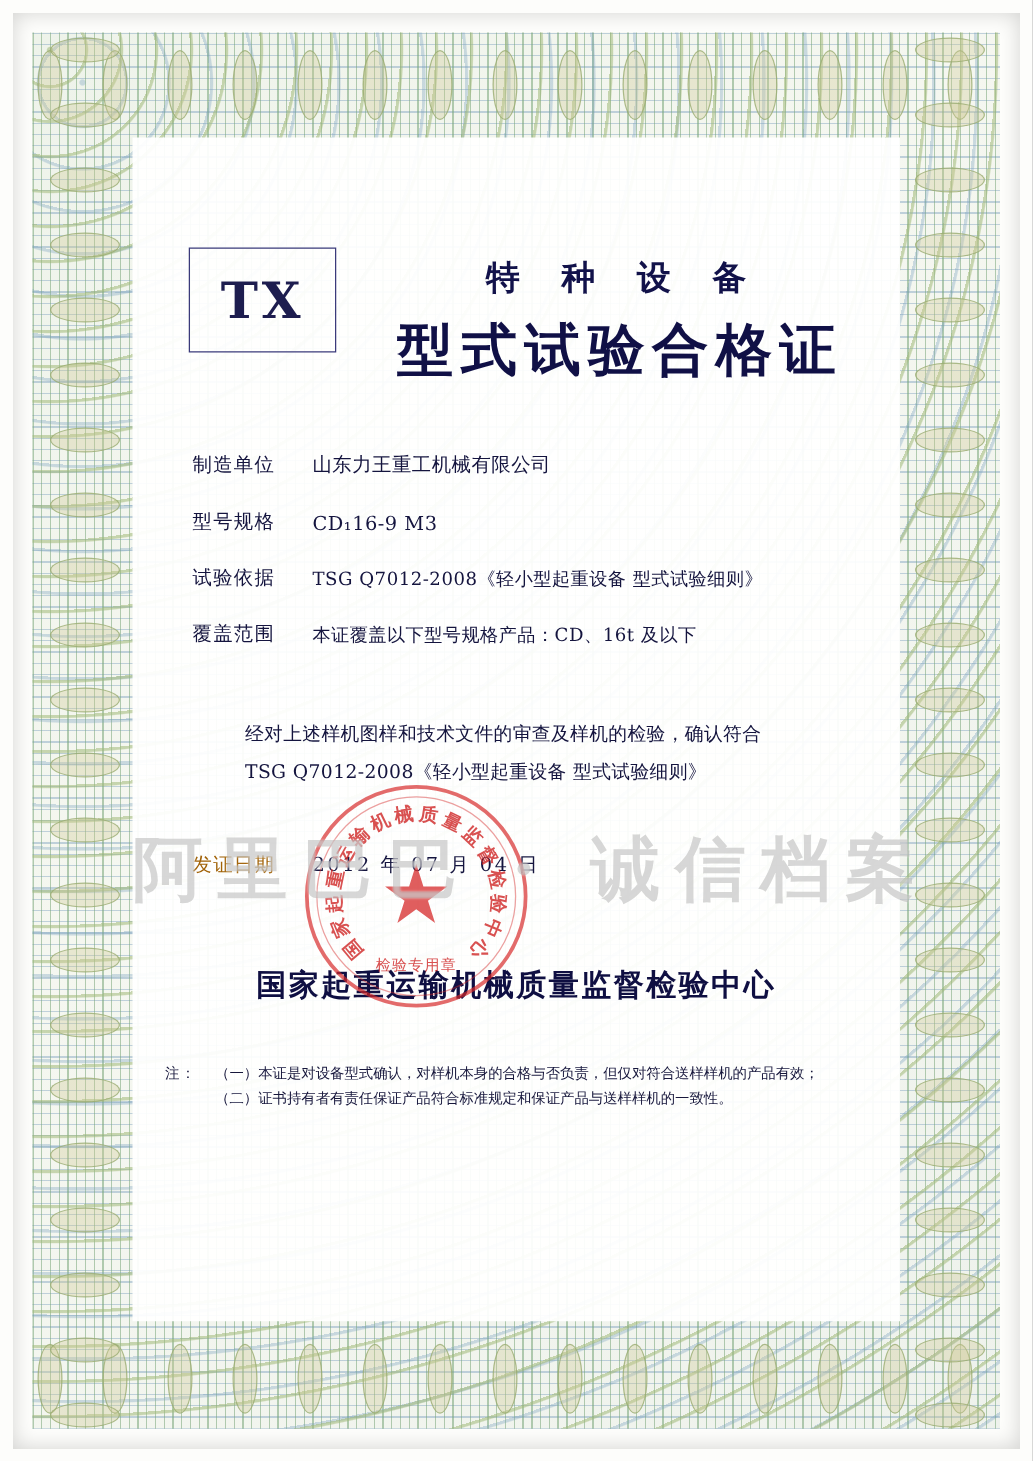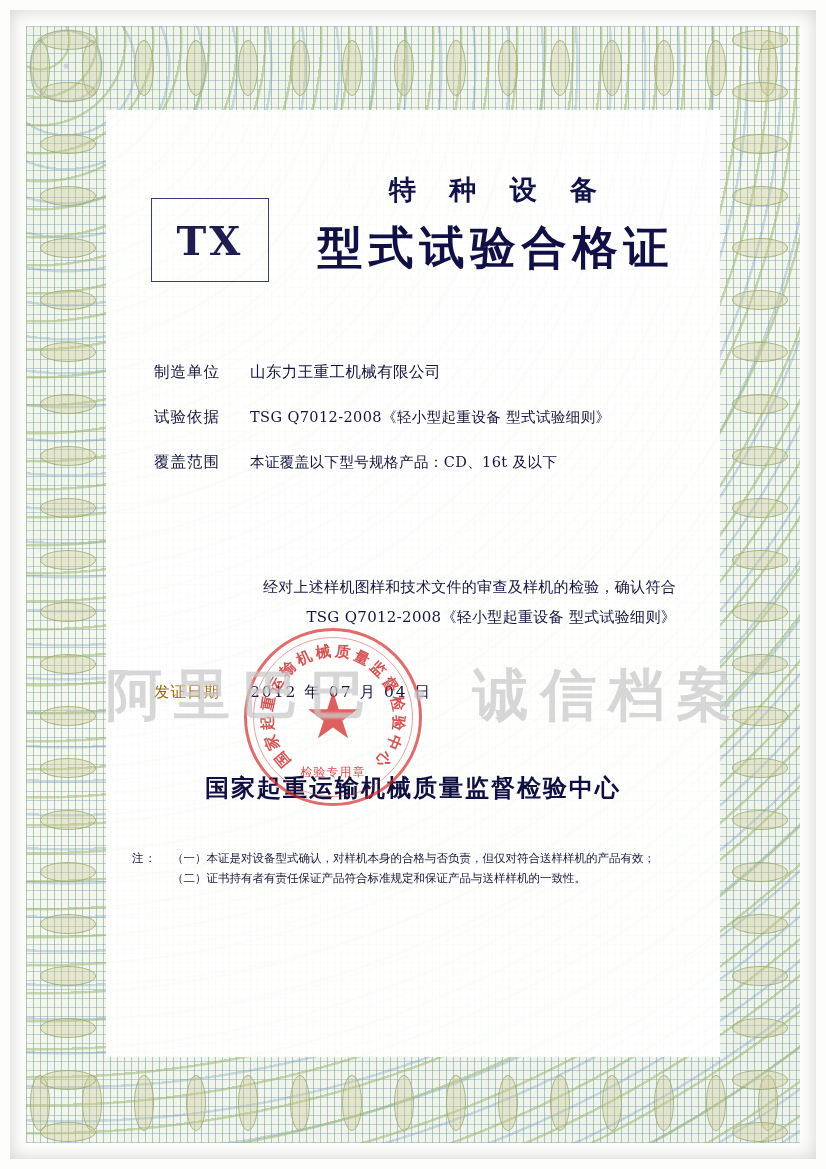--- a/index.html
+++ b/index.html
@@ -122,20 +122,21 @@
     text-align: center;
   }
   .title-small {
     font-family: "DejaVu Serif", "Liberation Serif", serif;
     font-size: 27px;
     letter-spacing: 12px;
     color: #12124a;
     font-weight: bold;
     margin-bottom: 10px;
     padding-left: 12px;
+    margin-top: 32px;
   }
   .title-big {
     font-family: "DejaVu Serif", "Liberation Serif", serif;
     font-size: 45px;
     letter-spacing: 6px;
     color: #101046;
     font-weight: bold;
     padding-left: 6px;
   }
 
@@ -152,21 +153,21 @@
   }
 
   .fields {
     position: absolute;
     left: 48px;
     right: 30px;
     top: 252px;
   }
   .field-row {
     display: flex;
-    align-items: center;
+    align-items: flex-end;
     margin-bottom: 24px;
     font-family: "DejaVu Serif", "Liberation Serif", serif;
   }
   .field-label {
     width: 96px;
     flex: 0 0 96px;
     font-size: 15.5px;
     color: #14143e;
     letter-spacing: 1px;
   }
@@ -182,21 +183,20 @@
   .statement {
     position: absolute;
     left: 90px;
     right: 44px;
     top: 462px;
     font-family: "DejaVu Serif", "Liberation Serif", serif;
     font-size: 15px;
     line-height: 30px;
     color: #14143e;
     letter-spacing: 0.3px;
-    text-align: right;
   }
   .statement .line2 { padding-left: 0px; }
 
   .issue-row {
     position: absolute;
     left: 48px;
     top: 572px;
     display: flex;
     align-items: baseline;
     font-family: "DejaVu Serif", "Liberation Serif", serif;
@@ -424,20 +424,24 @@
       <div class="title-big">型式试验合格证</div>
     </div>
 
 
     <div class="fields">
       <div class="field-row">
         <div class="field-label">制造单位</div>
         <div class="field-value">山东力王重工机械有限公司</div>
       </div>
       <div class="field-row">
+        <div class="field-label">型号规格</div>
+        <div class="field-value">CD₁16-9   M3</div>
+      </div>
+      <div class="field-row">
         <div class="field-label">试验依据</div>
         <div class="field-value small">TSG Q7012-2008《轻小型起重设备 型式试验细则》</div>
       </div>
       <div class="field-row">
         <div class="field-label">覆盖范围</div>
         <div class="field-value small">本证覆盖以下型号规格产品：CD、16t 及以下</div>
       </div>
     </div>
 
     <div class="statement">

